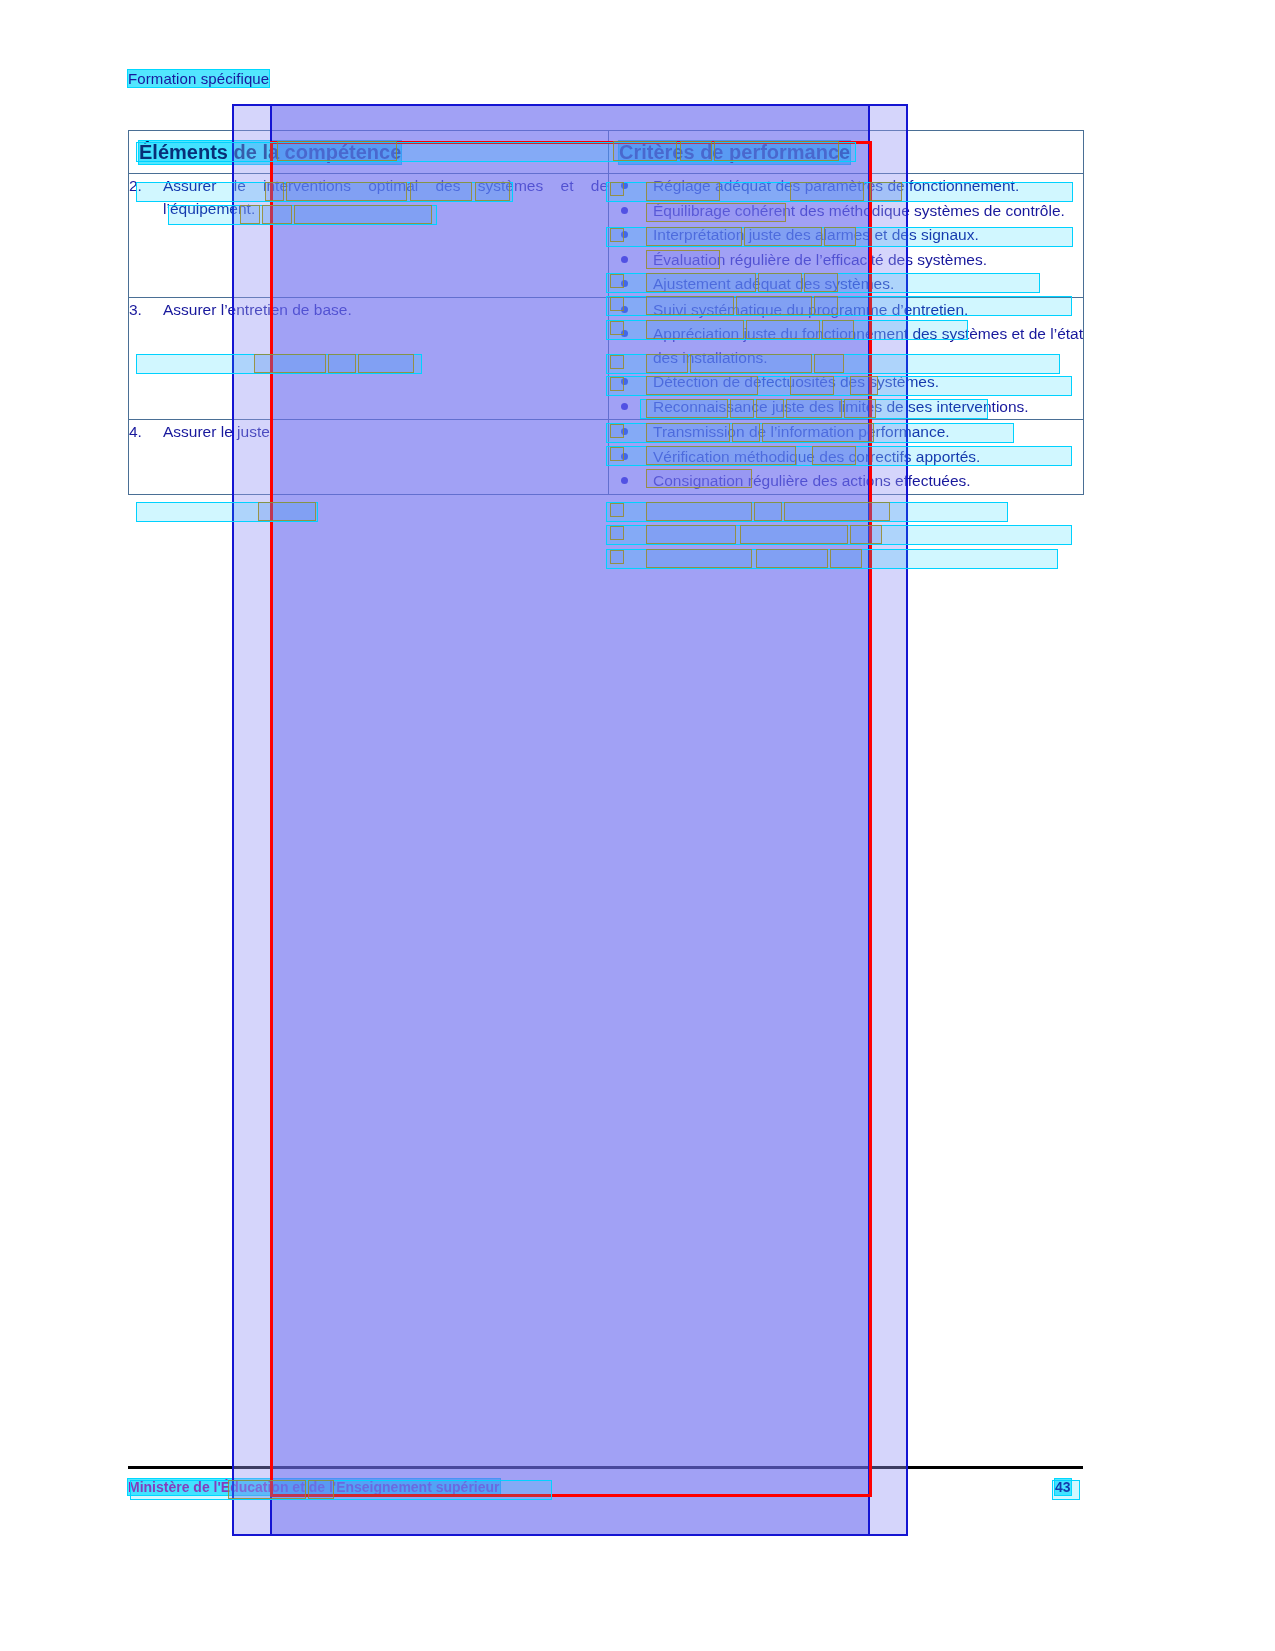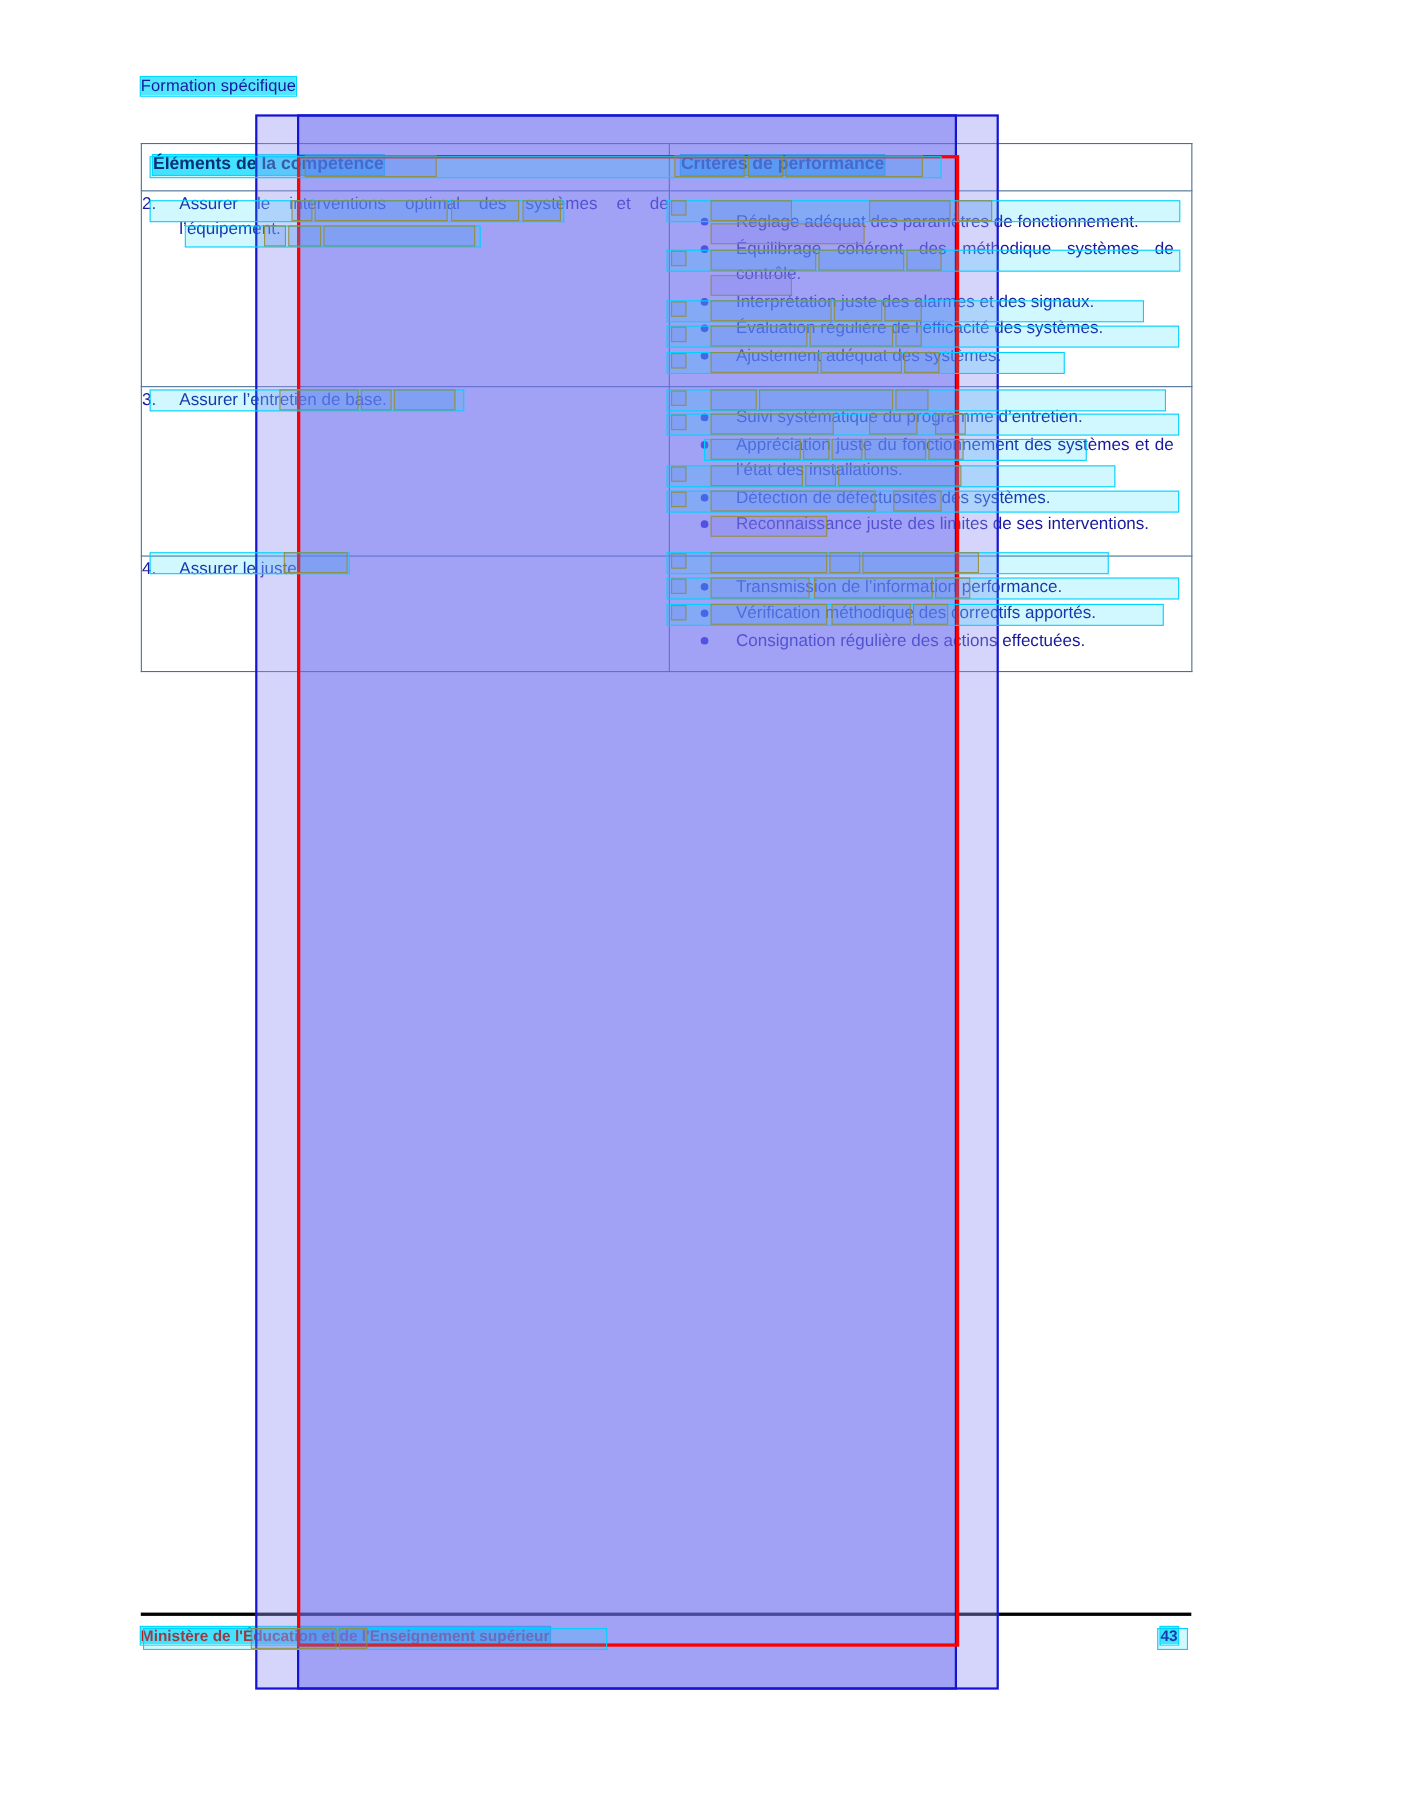--- a/index.html
+++ b/index.html
@@ -50,21 +50,21 @@
   .col-left  { width: 480px; }
   .col-right { width: 475px; }
 
   .head-cell {
     height: 42px;
     position: relative;
   }
   .head-label {
     position: absolute;
     top: 10px;
-    font-size: 16px;
+    font-size: 20px;
     font-weight: bold;
     color: #0a0a5a;
     white-space: nowrap;
   }
   .head-label.left  { left: 10px; }
   .head-label.right { left: 10px; }
 
   .el-cell {
     padding: 10px 12px 12px 10px;
   }
@@ -82,21 +82,21 @@
     flex: 1;
     text-align: justify;
     text-justify: inter-word;
   }
 
   .crit-cell {
     padding: 9px 8px 10px 8px;
   }
   ul.crit-list {
     list-style: none;
-    margin: 16px;
+    margin: 0;
     padding: 0;
   }
   ul.crit-list li {
     position: relative;
     padding-left: 44px;
     font-size: 15.5px;
     color: #18189c;
     line-height: 23.5px;
     text-align: justify;
     text-justify: inter-word;
@@ -120,21 +120,21 @@
     width: 955px;
     height: 3px;
     background: #000000;
   }
   .footer-text {
     position: absolute;
     left: 128px;
     top: 1479px;
     font-size: 14px;
     font-weight: bold;
-    color: #b91c1c;
+    color: #a21caf;
     white-space: nowrap;
   }
   .footer-page {
     position: absolute;
     left: 1055px;
     top: 1479px;
     font-size: 14px;
     font-weight: bold;
     color: #18189c;
   }

